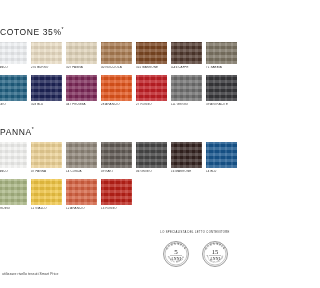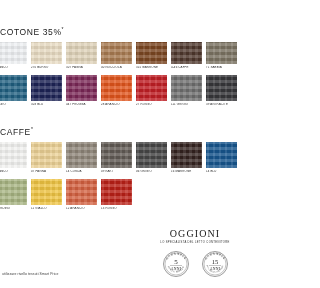--- a/index.html
+++ b/index.html
@@ -220,21 +220,21 @@
           <div class="swatch-label">39 ANTRACITE</div>
         </div>
       </div>
 
     </div>
   </div>
 
   <div class="group" id="group-cope">
     <div class="heading-wrap">
       <div class="section-heading">
-        <span>CAFFE</span><span class="sup">*</span>
+        <span>PANNA</span><span class="sup">*</span>
       </div>
     </div>
     <div class="group-rows">
 
       <div class="swatch-row">
         <div class="swatch-cell">
           <div class="swatch-chip tall" id="c-1-0-0" title="BIANCO" style="background-color: rgb(242, 242, 240);"></div>
           <div class="swatch-label">BIANCO</div>
         </div>
         <div class="swatch-cell">
@@ -281,21 +281,20 @@
           <div class="swatch-label">13 ROSSO</div>
         </div>
       </div>
 
     </div>
   </div>
 
   <div id="footer-note">utilizzare rivello tessuti Smart Price</div>
 
   <div id="brand-block">
-    <div id="brand-name">OGGIONI</div>
     <div id="brand-tagline">LO SPECIALISTA DEL LETTO CONTENITORE</div>
 
     <div class="seals">
 
       <div class="seal">
         <svg viewBox="0 0 60 60" aria-hidden="true">
           <defs>
             <path id="arcTop5" d="M 11,30 A 19,19 0 0 1 49,30"></path>
             <path id="arcBot5" d="M 13,30 A 17,17 0 0 0 47,30"></path>
           </defs>

